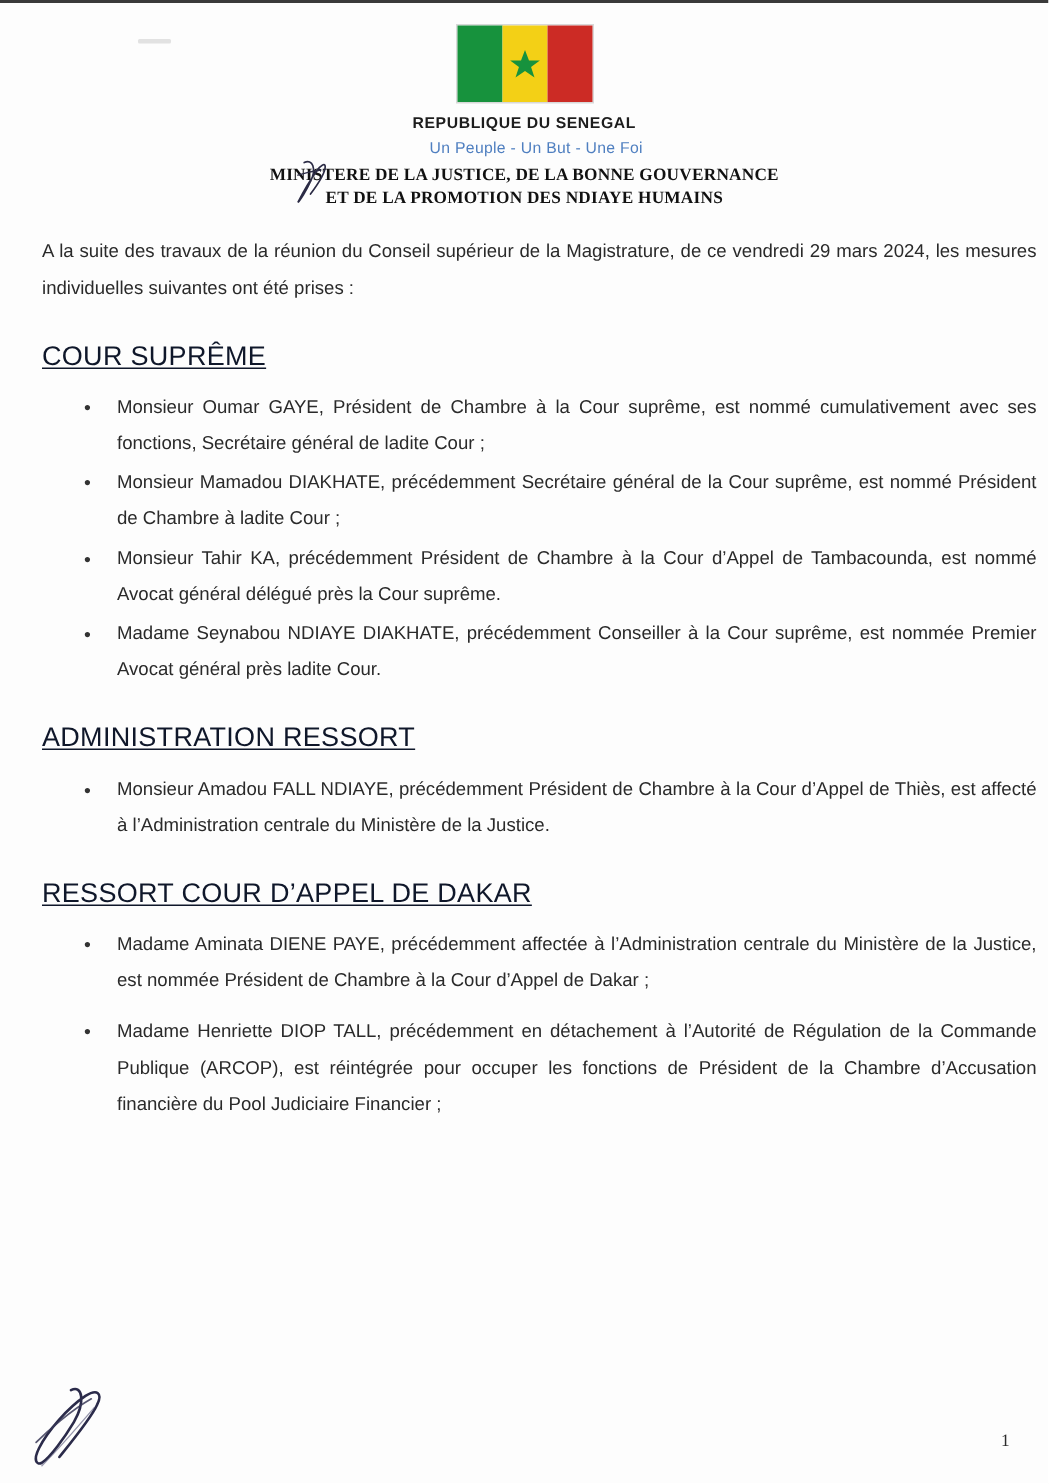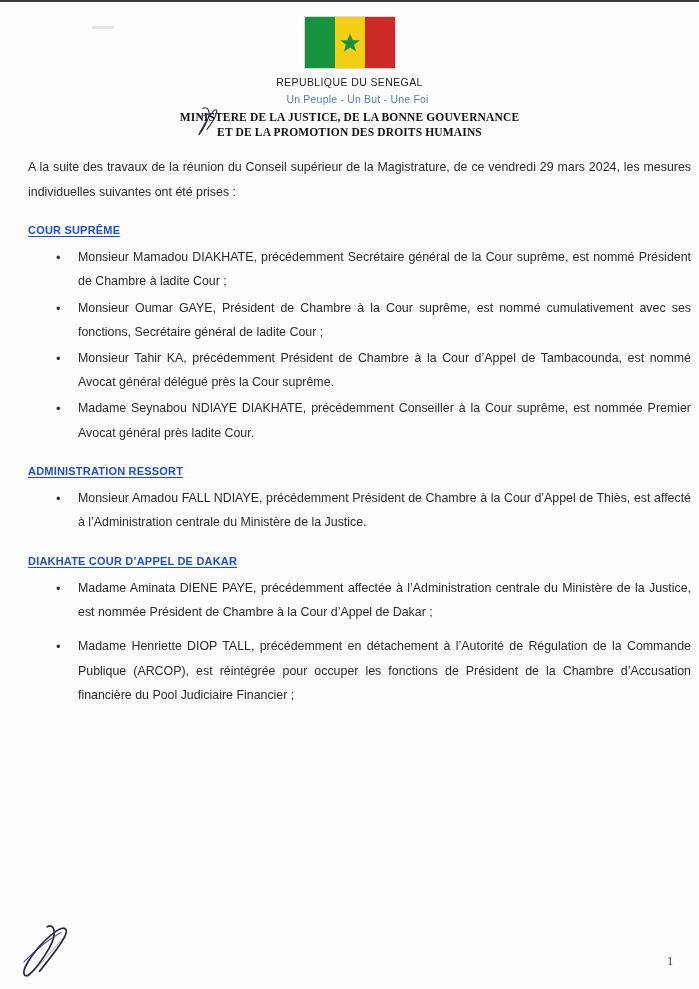--- a/index.html
+++ b/index.html
@@ -48,21 +48,21 @@
     position: absolute;
     left: 50%;
     top: 50%;
     transform: translate(-50%, -50%);
     width: 22px;
     height: 22px;
   }
   .republic-line {
     margin-top: 7px;
     font-size: 10.5px;
-    font-weight: normal;
+    font-weight: bold;
     letter-spacing: 0.4px;
     color: #1d1d1d;
     font-family: "Liberation Sans", sans-serif;
     text-align: center;
   }
   .motto-line {
     margin-top: 5px;
     font-size: 10.5px;
     color: #4f7fc0;
     font-family: "Liberation Sans", sans-serif;
@@ -95,26 +95,26 @@
     font-size: 12.4px;
     line-height: 1.95;
     color: #2a2a2a;
   }
   .intro {
     text-align: justify;
     text-justify: inter-word;
     margin: 0 0 14px 0;
   }
   h2.section-heading {
-    font-size: 11px;
-    font-weight: bold;
+    font-size: 18px;
+    font-weight: normal;
     text-decoration: underline;
     text-underline-offset: 2px;
     margin: 16px 0 4px 0;
-    color: #1d4ed8;
+    color: #0f172a;
     letter-spacing: 0.2px;
   }
   ul.measures {
     list-style: none;
     margin: 0;
     padding: 0 0 0 26px;
   }
   ul.measures li {
     position: relative;
     padding-left: 24px;
@@ -170,42 +170,42 @@
     <div class="republic-line">REPUBLIQUE DU SENEGAL</div>
 
     <div class="motto-line">Un Peuple - Un But - Une Foi</div>
 
     <div class="ministry-block">
       <svg class="header-signature" viewBox="0 0 60 48">
         <path d="M14 6 C22 2, 26 12, 20 24 C16 33, 10 42, 8 44 C12 36, 20 22, 26 14 C30 8, 34 6, 34 10 C34 16, 26 28, 20 36" fill="none" stroke="#2b2b45" stroke-width="1.6" stroke-linecap="round"></path>
         <path d="M8 18 C14 16, 22 14, 30 13" fill="none" stroke="#2b2b45" stroke-width="1.3" stroke-linecap="round"></path>
       </svg>
       <div>MINISTERE DE LA JUSTICE, DE LA BONNE GOUVERNANCE</div>
-      <div>ET DE LA PROMOTION DES DROITS HUMAINS</div>
+      <div>ET DE LA PROMOTION DES NDIAYE HUMAINS</div>
     </div>
   </div>
 
   <div class="body">
 
     <p class="intro">A la suite des travaux de la réunion du Conseil supérieur de la Magistrature, de ce vendredi 29 mars 2024, les mesures individuelles suivantes ont été prises :</p>
 
     <h2 class="section-heading">COUR SUPRÊME</h2>
     <ul class="measures">
+      <li>Monsieur Oumar GAYE, Président de Chambre à la Cour suprême, est nommé cumulativement avec ses fonctions, Secrétaire général de ladite Cour ;</li>
       <li>Monsieur Mamadou DIAKHATE, précédemment Secrétaire général de la Cour suprême, est nommé Président de Chambre à ladite Cour ;</li>
-      <li>Monsieur Oumar GAYE, Président de Chambre à la Cour suprême, est nommé cumulativement avec ses fonctions, Secrétaire général de ladite Cour ;</li>
       <li>Monsieur Tahir KA, précédemment Président de Chambre à la Cour d’Appel de Tambacounda, est nommé Avocat général délégué près la Cour suprême.</li>
       <li>Madame Seynabou NDIAYE DIAKHATE, précédemment Conseiller à la Cour suprême, est nommée Premier Avocat général près ladite Cour.</li>
     </ul>
 
     <h2 class="section-heading">ADMINISTRATION RESSORT</h2>
     <ul class="measures">
       <li>Monsieur Amadou FALL NDIAYE, précédemment Président de Chambre à la Cour d’Appel de Thiès, est affecté à l’Administration centrale du Ministère de la Justice.</li>
     </ul>
 
-    <h2 class="section-heading">DIAKHATE COUR D’APPEL DE DAKAR</h2>
+    <h2 class="section-heading">RESSORT COUR D’APPEL DE DAKAR</h2>
     <ul class="measures">
       <li class="spaced">Madame Aminata DIENE PAYE, précédemment affectée à l’Administration centrale du Ministère de la Justice, est nommée Président de Chambre à la Cour d’Appel de Dakar ;</li>
       <li class="spaced">Madame Henriette DIOP TALL, précédemment en détachement à l’Autorité de Régulation de la Commande Publique (ARCOP), est réintégrée pour occuper les fonctions de Président de la Chambre d’Accusation financière du Pool Judiciaire Financier ;</li>
     </ul>
   </div>
 
   <svg class="footer-signature" viewBox="0 0 80 64">
     <path d="M30 8 C38 4, 40 16, 32 30 C26 40, 16 54, 10 58 C6 60, 4 56, 8 48 C14 36, 28 20, 40 12 C48 7, 52 10, 48 18 C44 27, 30 44, 22 54" fill="none" stroke="#2b2b4a" stroke-width="1.8" stroke-linecap="round" stroke-linejoin="round"></path>
     <path d="M6 44 C14 36, 30 22, 44 14" fill="none" stroke="#3a3a58" stroke-width="1.2" stroke-linecap="round" opacity="0.85"></path>
     <path d="M10 60 C20 50, 34 34, 46 20" fill="none" stroke="#44446a" stroke-width="0.9" stroke-linecap="round" opacity="0.55"></path>

